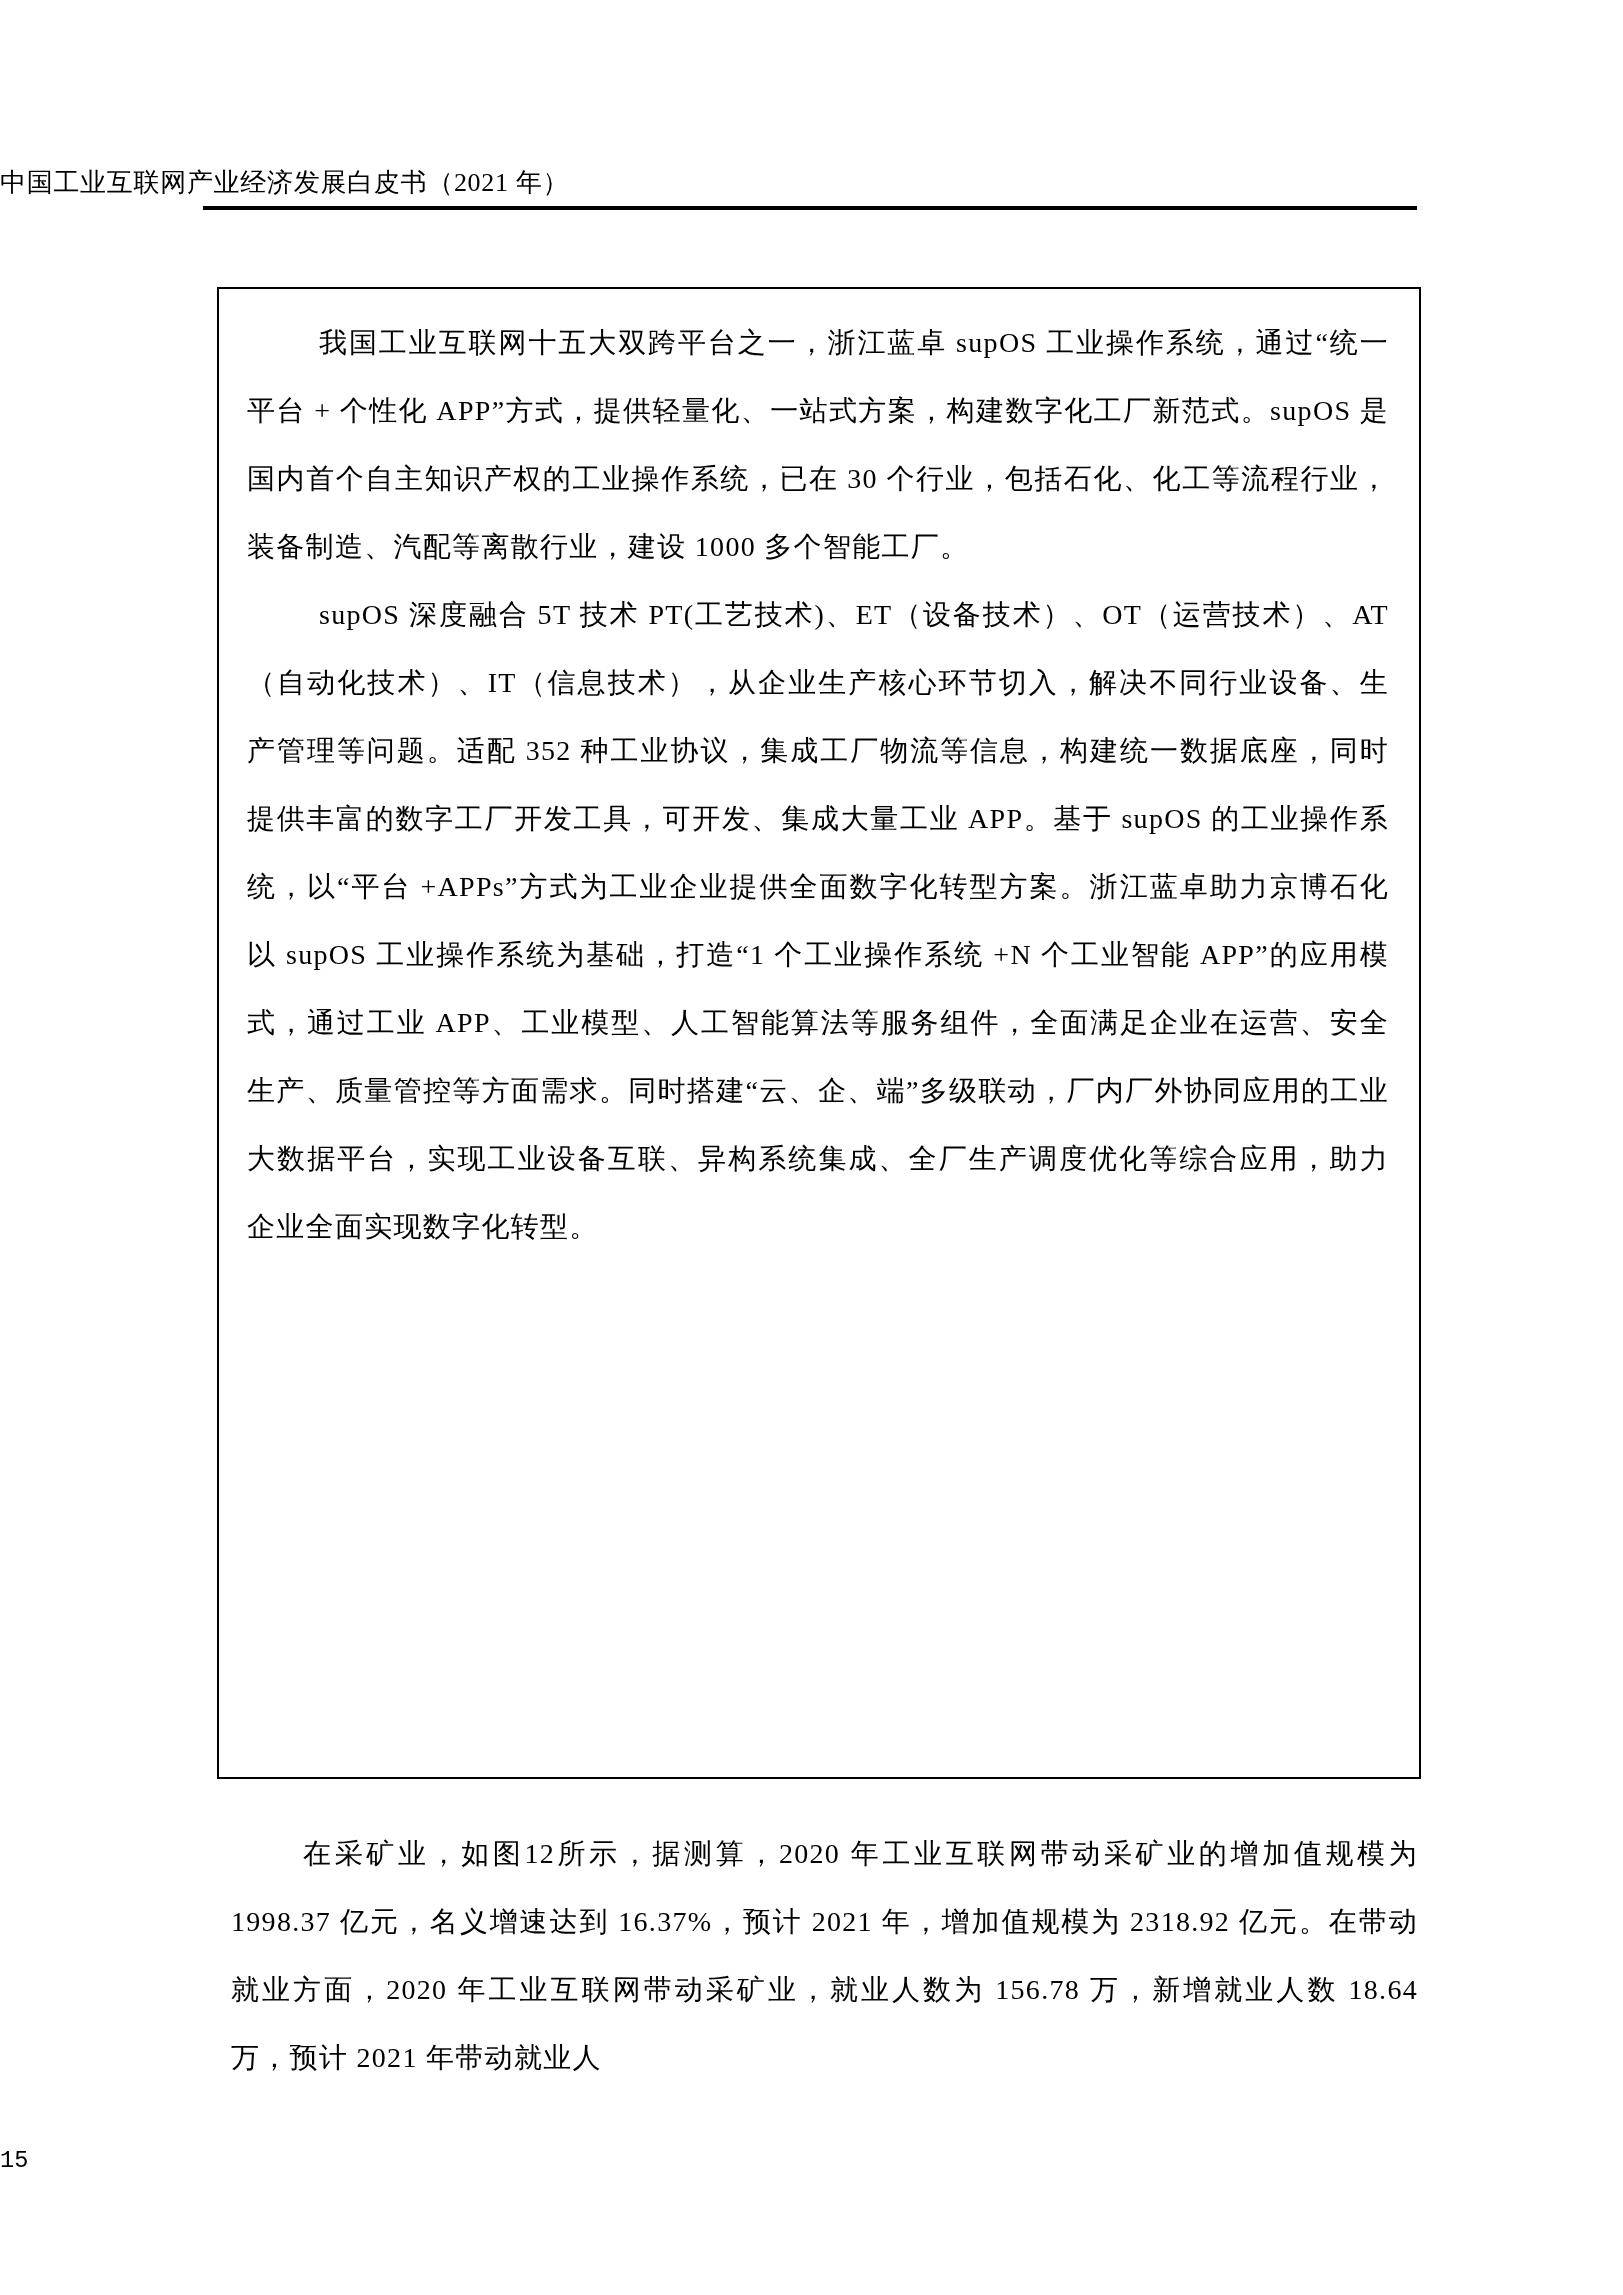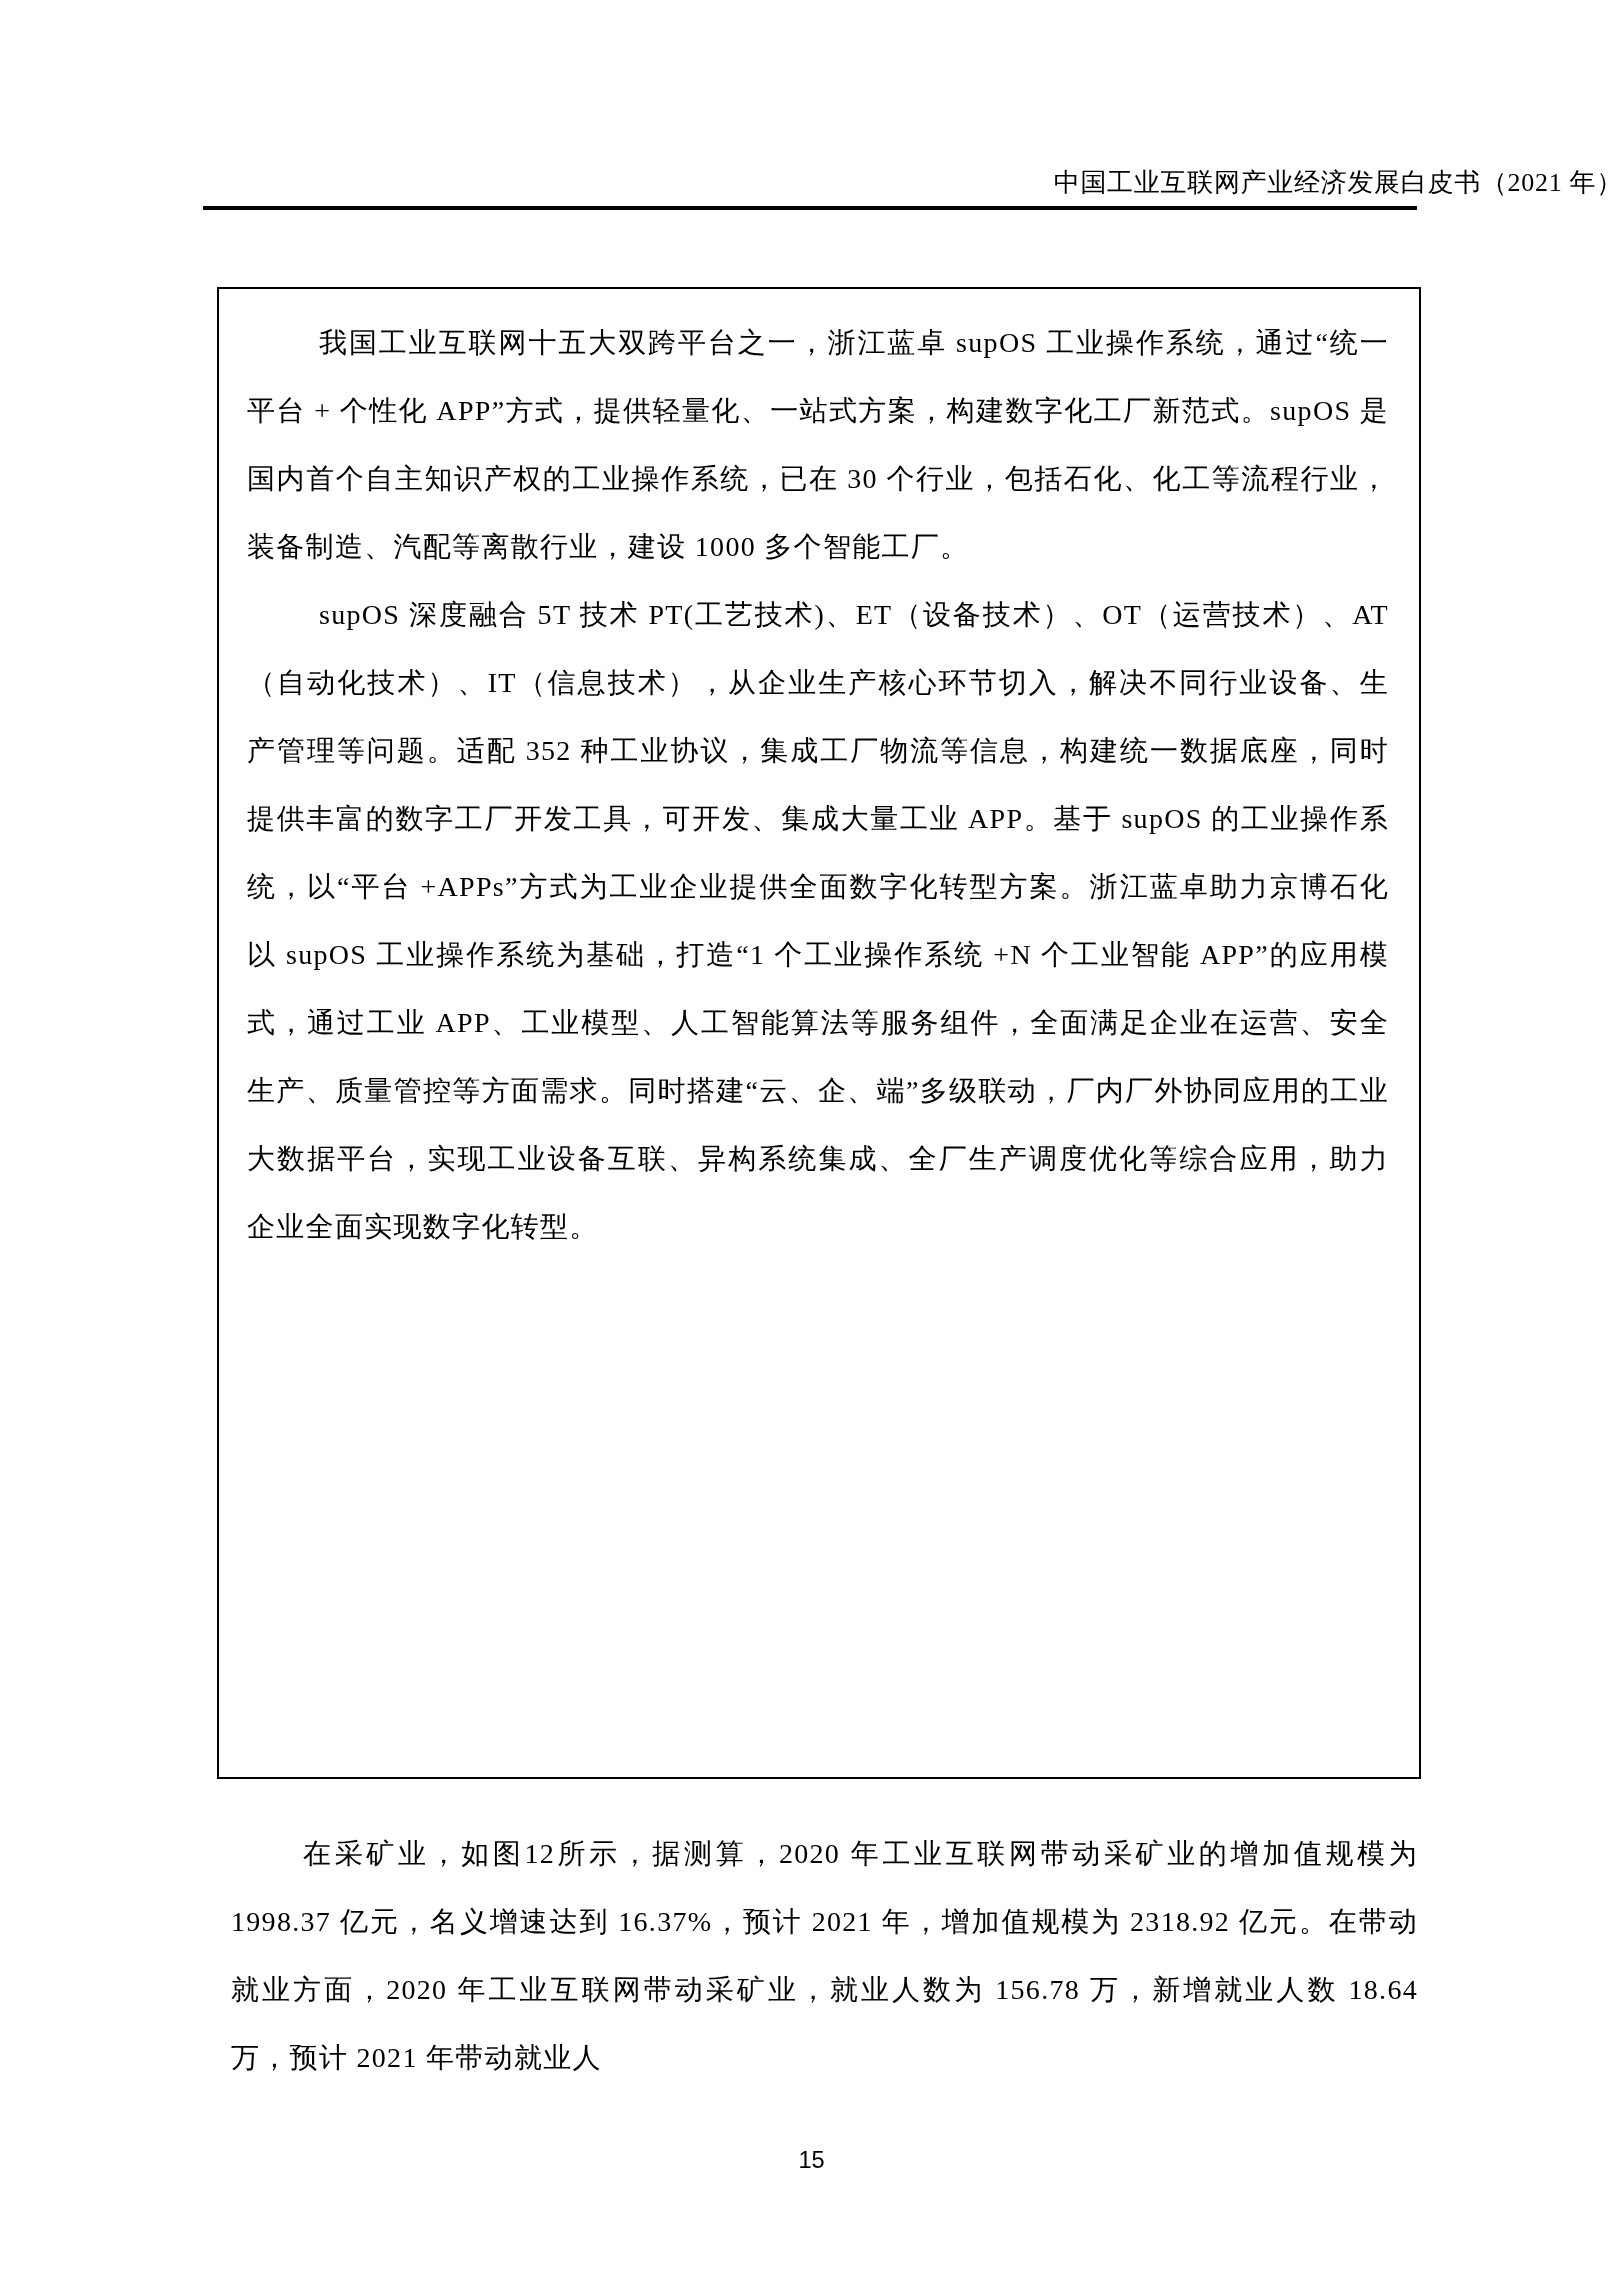--- a/index.html
+++ b/index.html
@@ -1,29 +1,29 @@
 <!DOCTYPE html>
 <html style="font-size:10.5px"><head>
 <meta charset="utf-8">
 <style>
   html, body { margin:0; padding:0; background:#ffffff; }
   body { width:1623px; height:2295px; position:relative; overflow:hidden;
          font-family:"Liberation Serif","DejaVu Serif",serif; color:#000; }
-  .header-title { position:absolute; left:0; width:1623px; top:165px; text-align:right;
+  .header-title { position:absolute; left:0; width:1623px; top:165px; text-align:left;
          font-size:26px; letter-spacing:0.7px; }
   .header-rule { position:absolute; left:203px; width:1214px; top:206px; height:3.9px; background:#000; }
   .box { position:absolute; left:217px; top:287px; width:1200px; height:1488px;
          border:2.6px solid #000; box-sizing:content-box; }
   .box-inner { position:absolute; left:28px; right:30px; top:19.6px; }
   .para { margin:0; font-size:28px; line-height:68px; text-align:justify;
           text-align-last:left; text-indent:72px; letter-spacing:1.3px; }
   .body-text { position:absolute; left:231px; width:1187px; top:1820px; }
   .body-text .para { line-height:68px; }
-  .page-number { position:absolute; left:0; width:1623px; top:2147px; text-align:center;
-         font-family:Liberation Sans, sans-serif; font-size:23.6px; }
+  .page-number { position:absolute; left:0; width:1623px; top:2147px; text-align:left;
+         font-family:Liberation Mono, monospace; font-size:23.6px; }
 </style>
 </head>
 <body>
 
 <div>
   <div class="header-title">中国工业互联网产业经济发展白皮书（2021 年）</div>
   <div class="header-rule"></div>
 </div>
 
 <div class="box">

